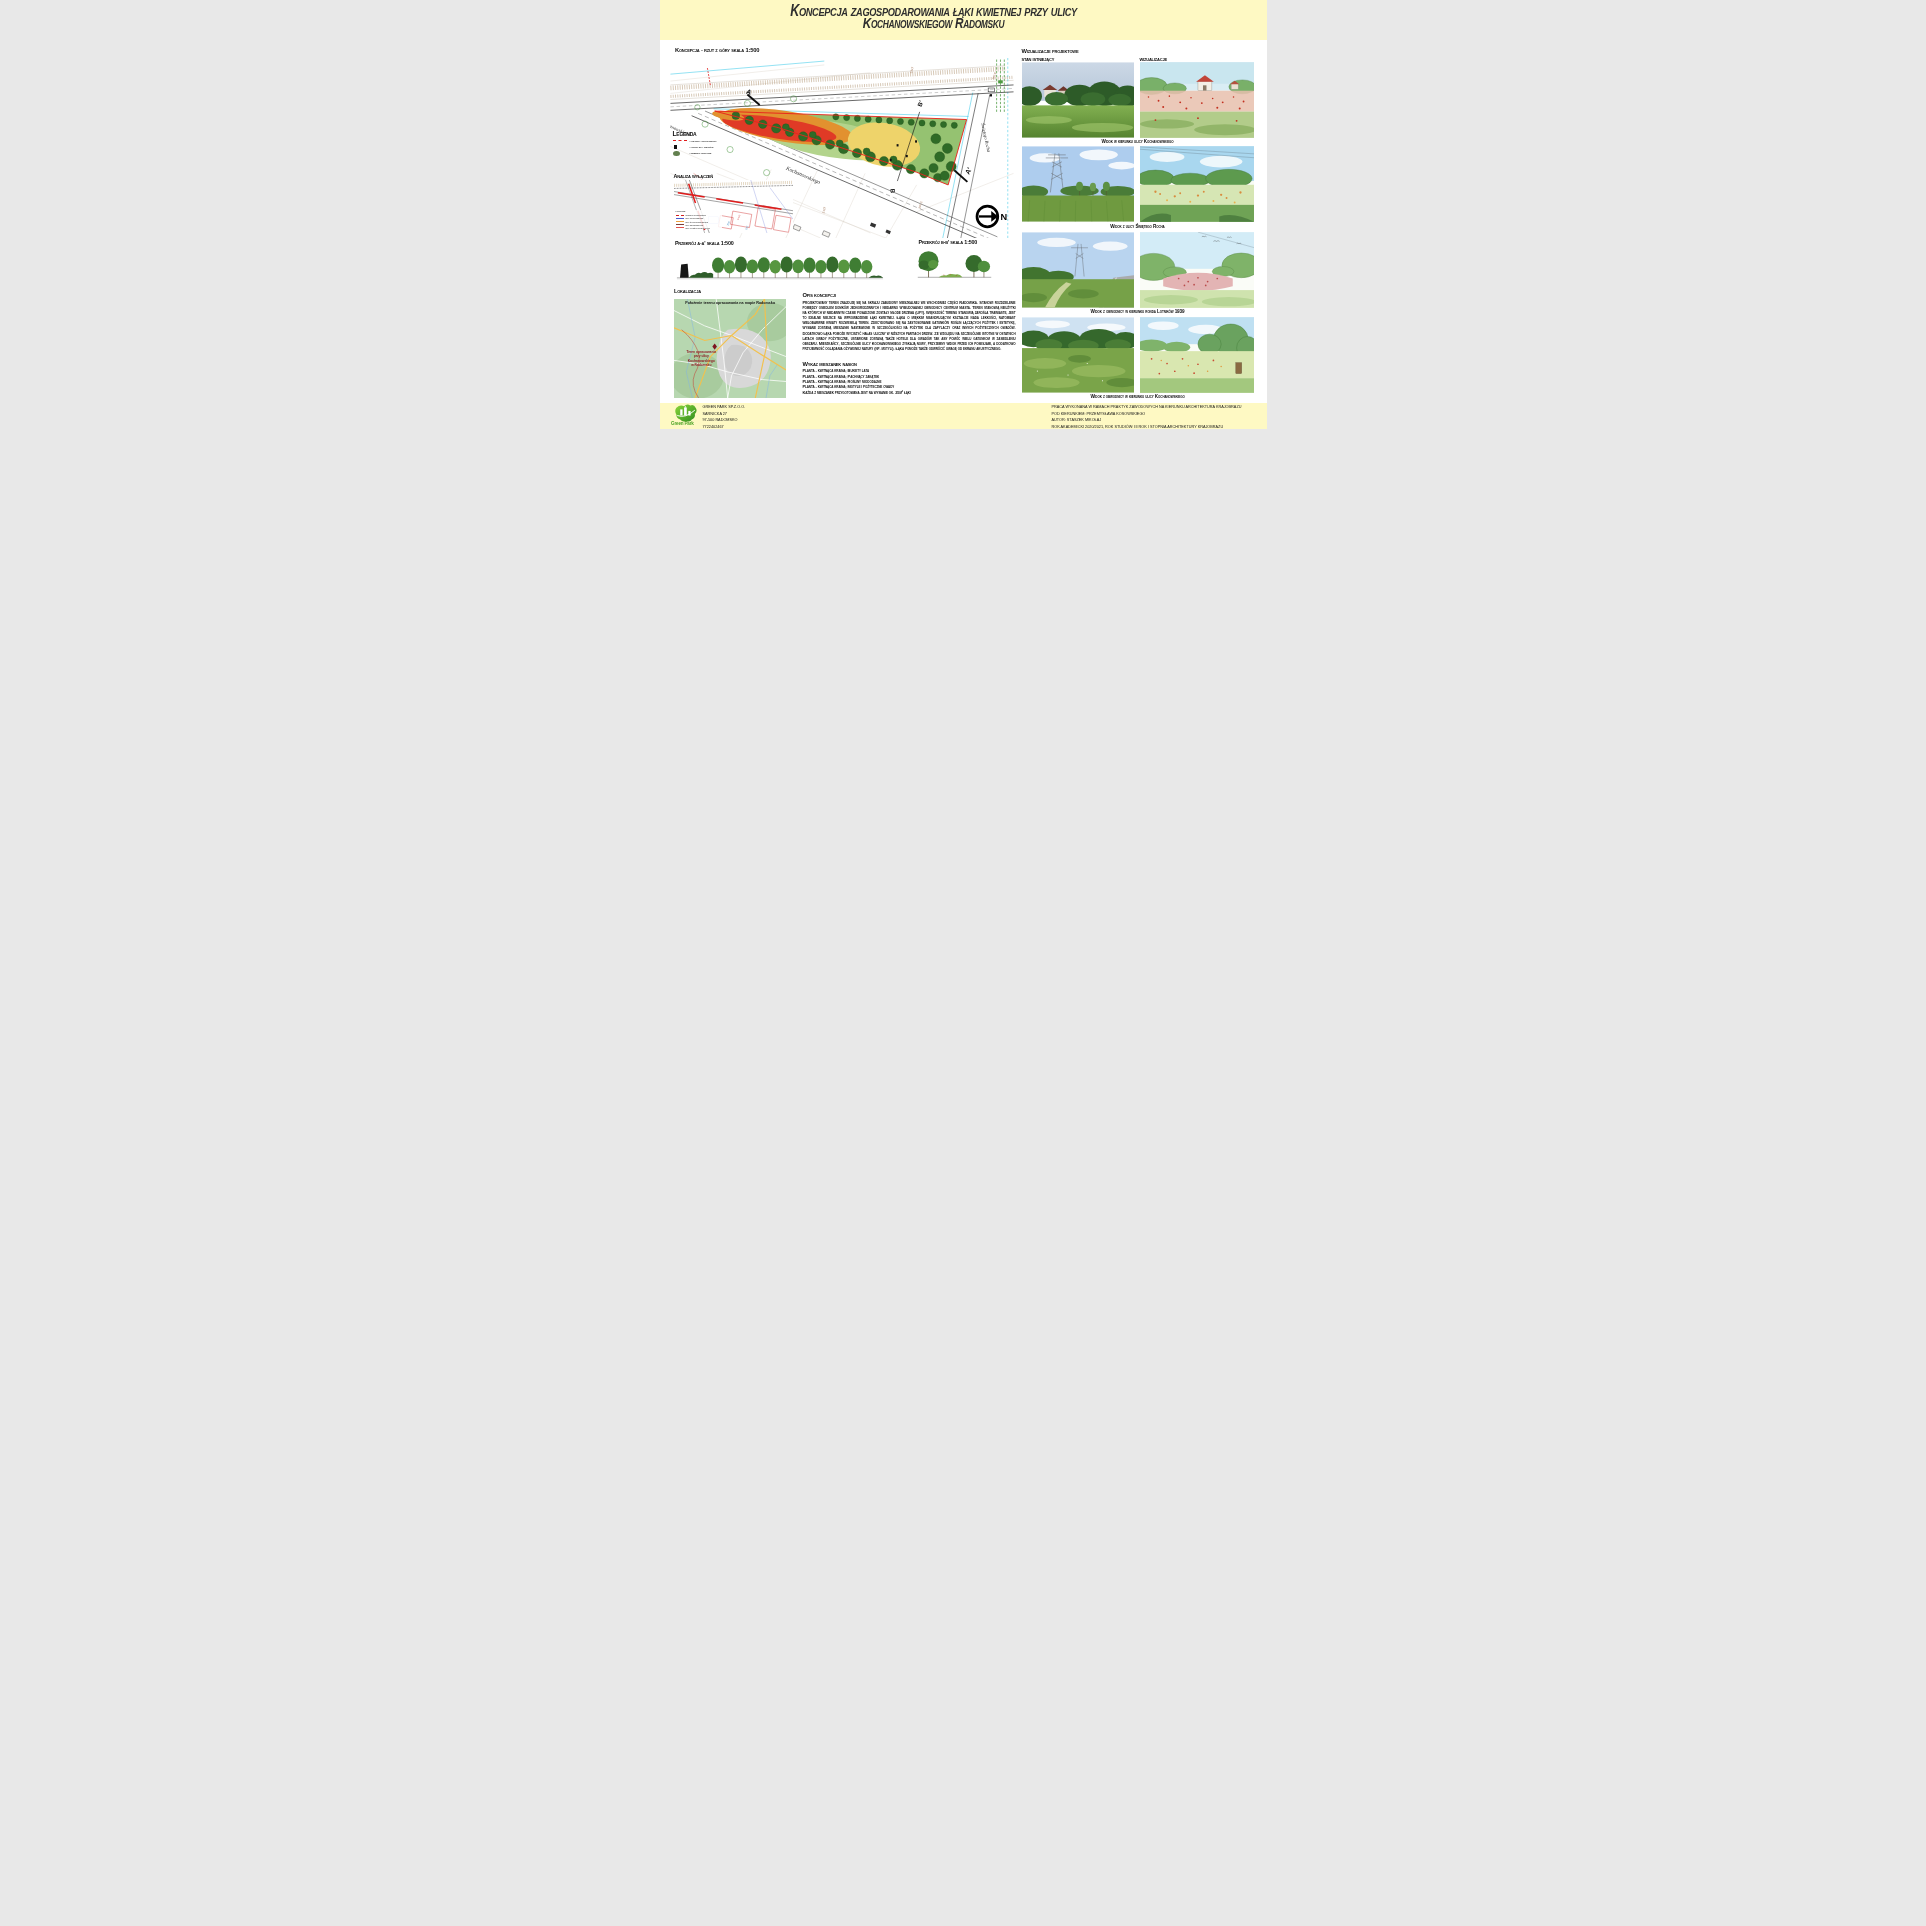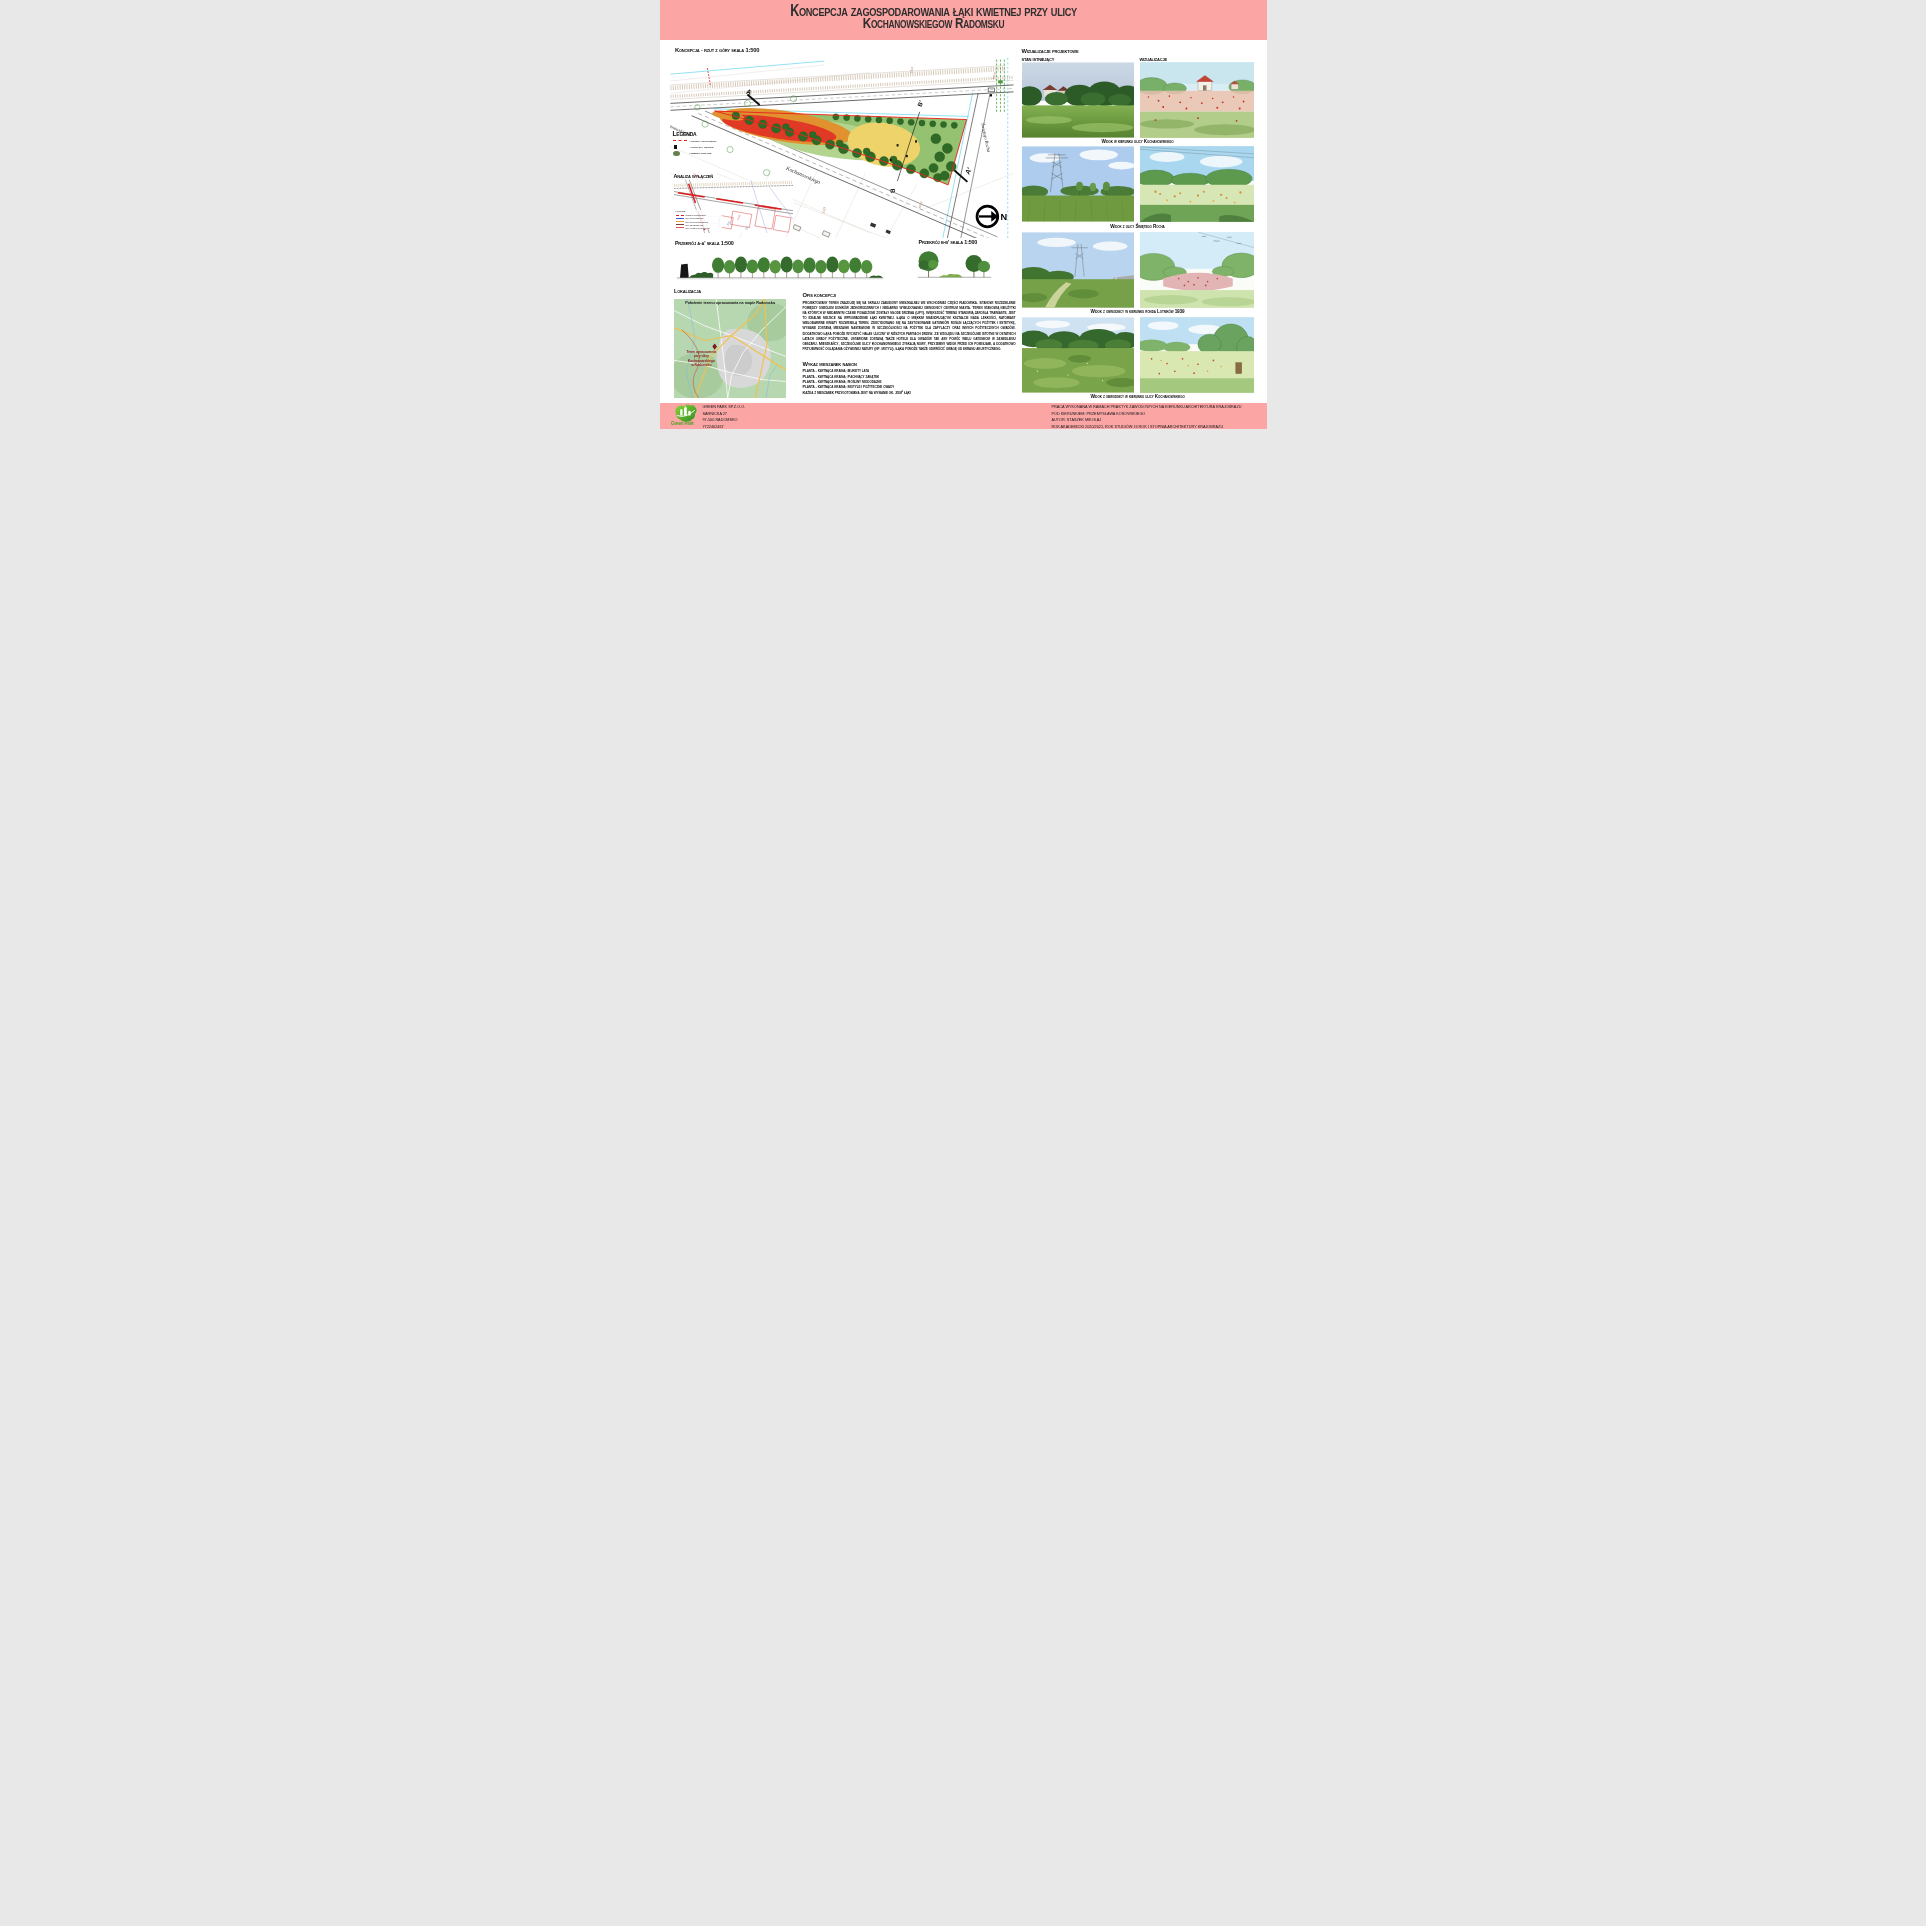--- a/index.html
+++ b/index.html
@@ -1,21 +1,21 @@
 <!DOCTYPE html>
 <html style="font-size:6.2px"><head>
 <meta charset="utf-8">
 <style>
   html,body{margin:0;padding:0;background:#e8e8e8;}
   #poster{position:relative;width:607px;height:429px;background:#ffffff;margin:0 auto;
           font-family:"Liberation Sans",sans-serif;overflow:hidden;}
   .abs{position:absolute;}
   .hd{font-variant:small-caps;font-weight:700;color:#0d0d0d;letter-spacing:-0.2px;}
   
-  .band{background:#fca5a5;}
+  .band{background:#fef9c3;font-style:italic;}
   #header{top:0;left:0;width:607px;height:40px;}
   #title-wrap{top:2.3px;left:0;width:547px;text-align:center;color:#2e2e2e;}
   .title-line{font-variant:small-caps;font-weight:700;letter-spacing:-0.4px;
               transform:scale(0.84,1.04);transform-origin:50% 0;line-height:1.02;}
   #title-l1{font-size:15px;}
   #title-l2{font-size:14px;margin-top:-1.5px;}
   
   .h15{font-size:5.8px;}
   .h14{font-size:5.4px;}
   

